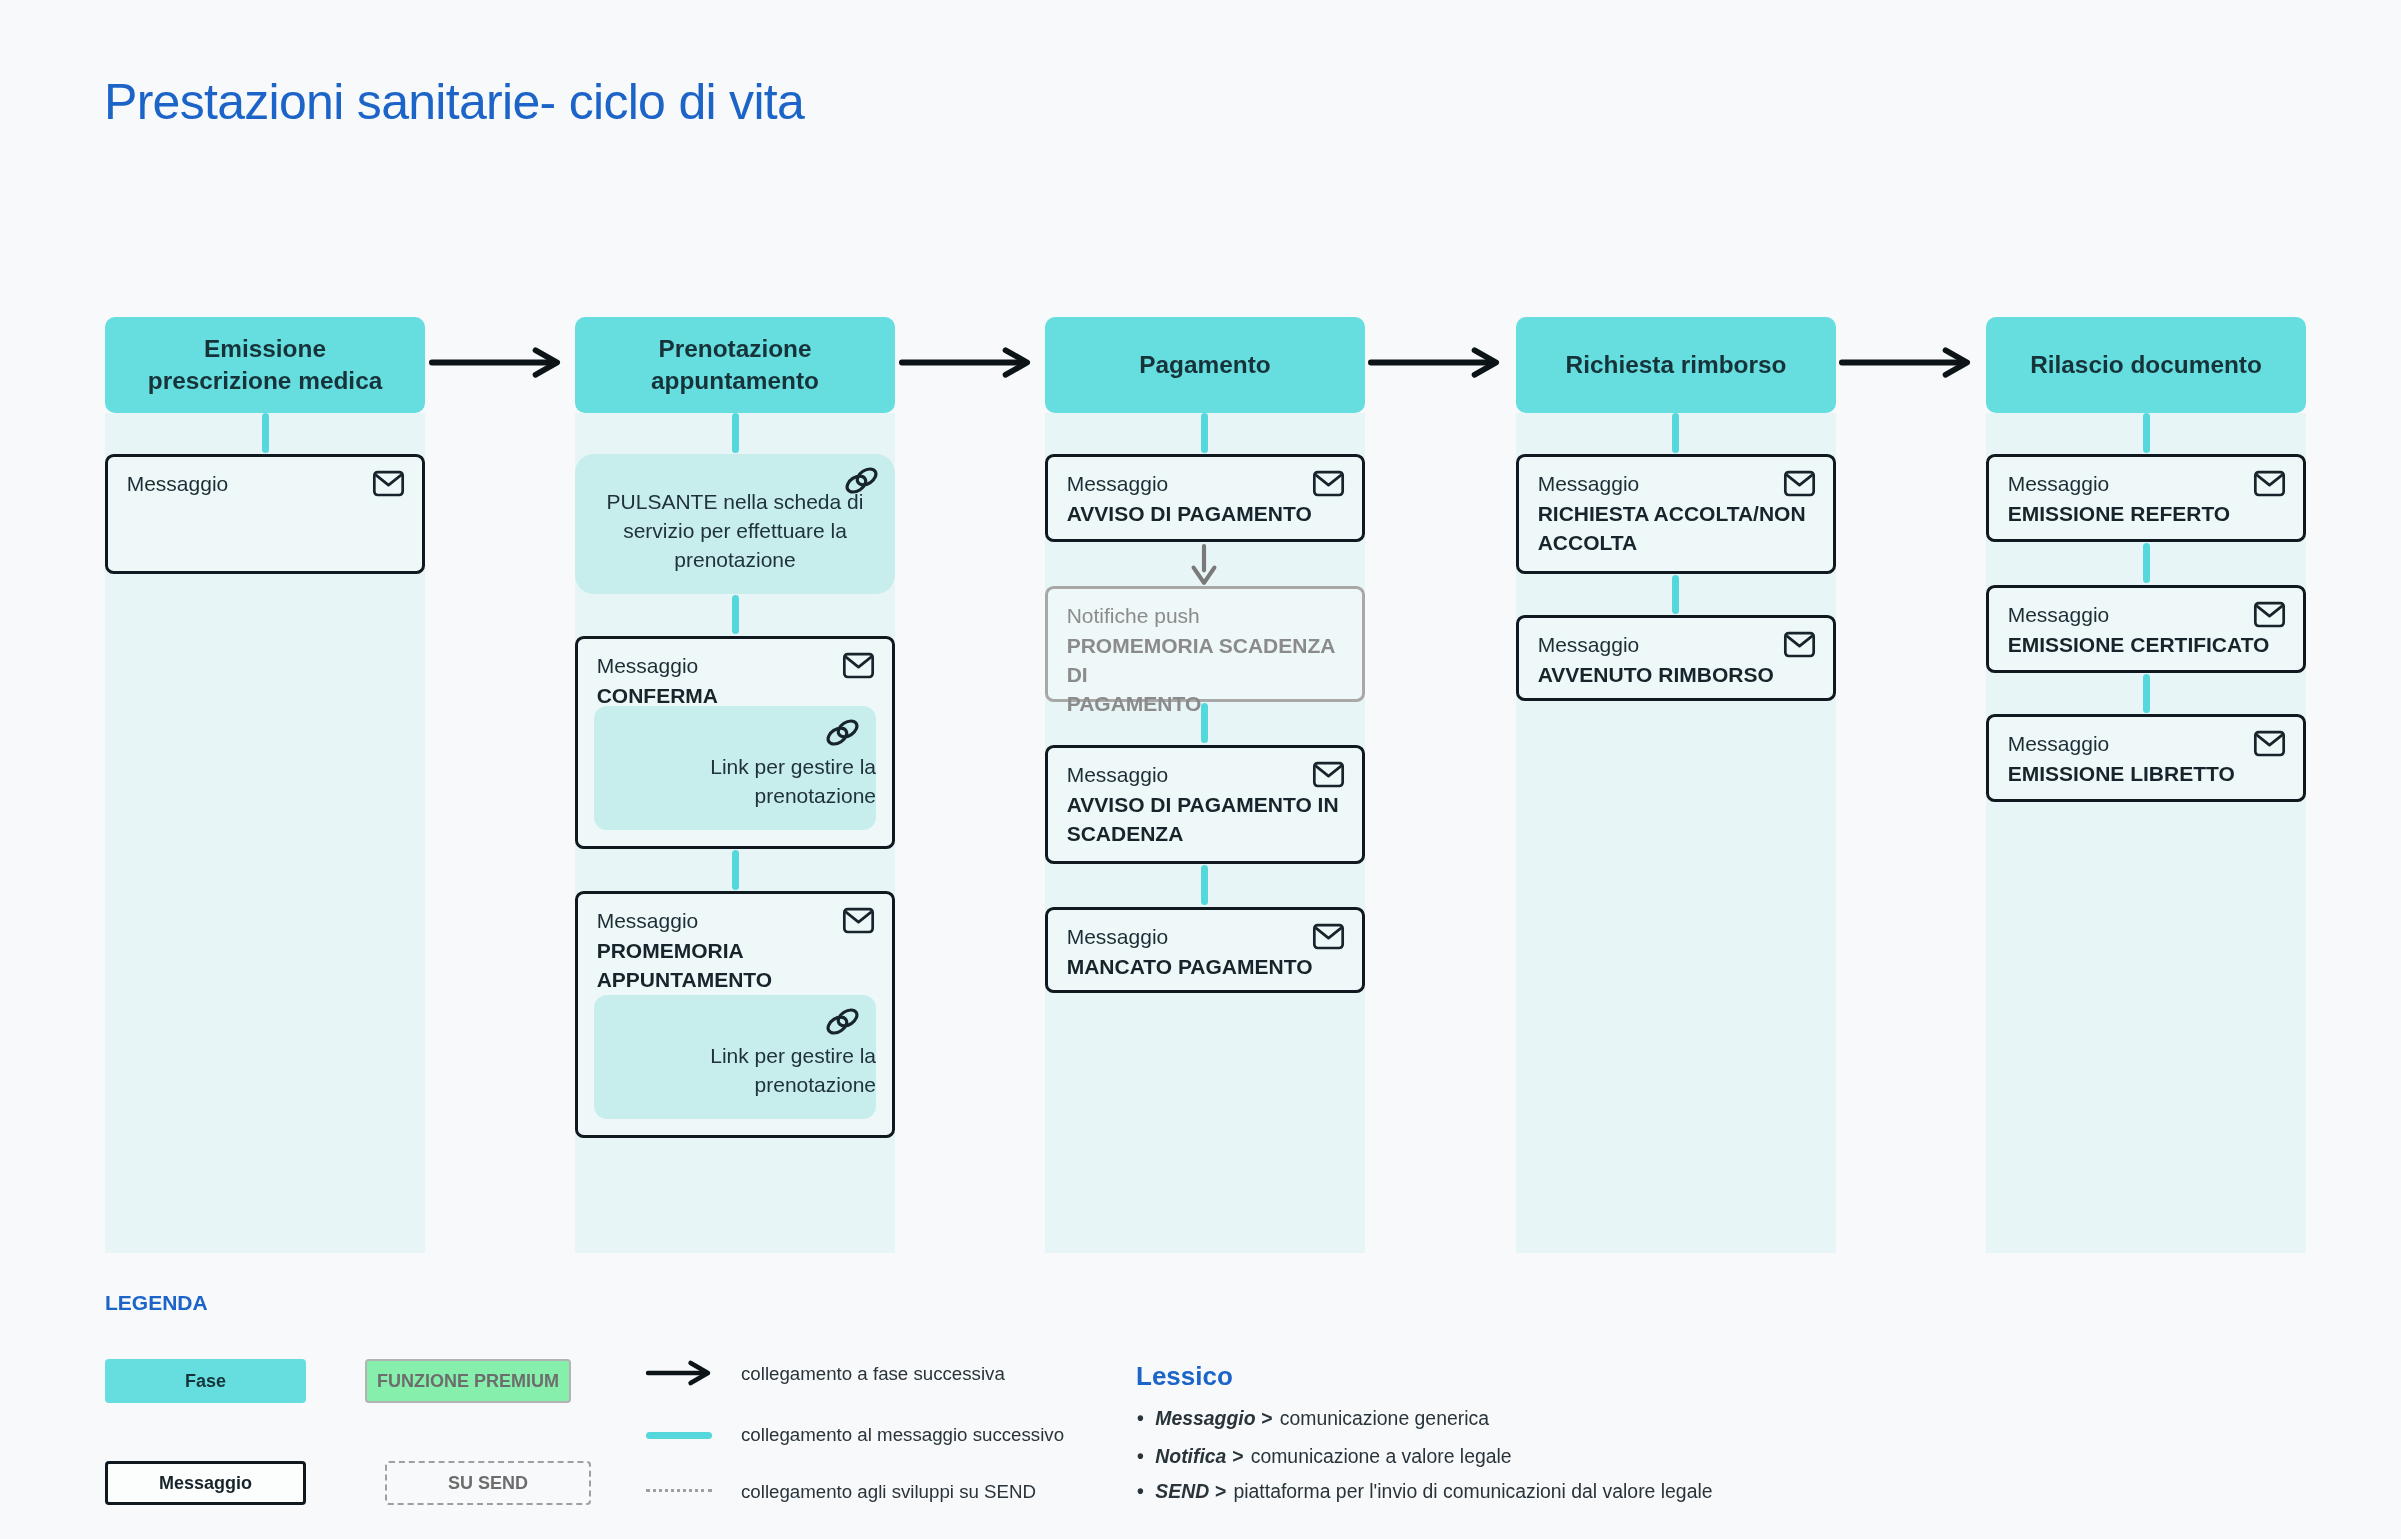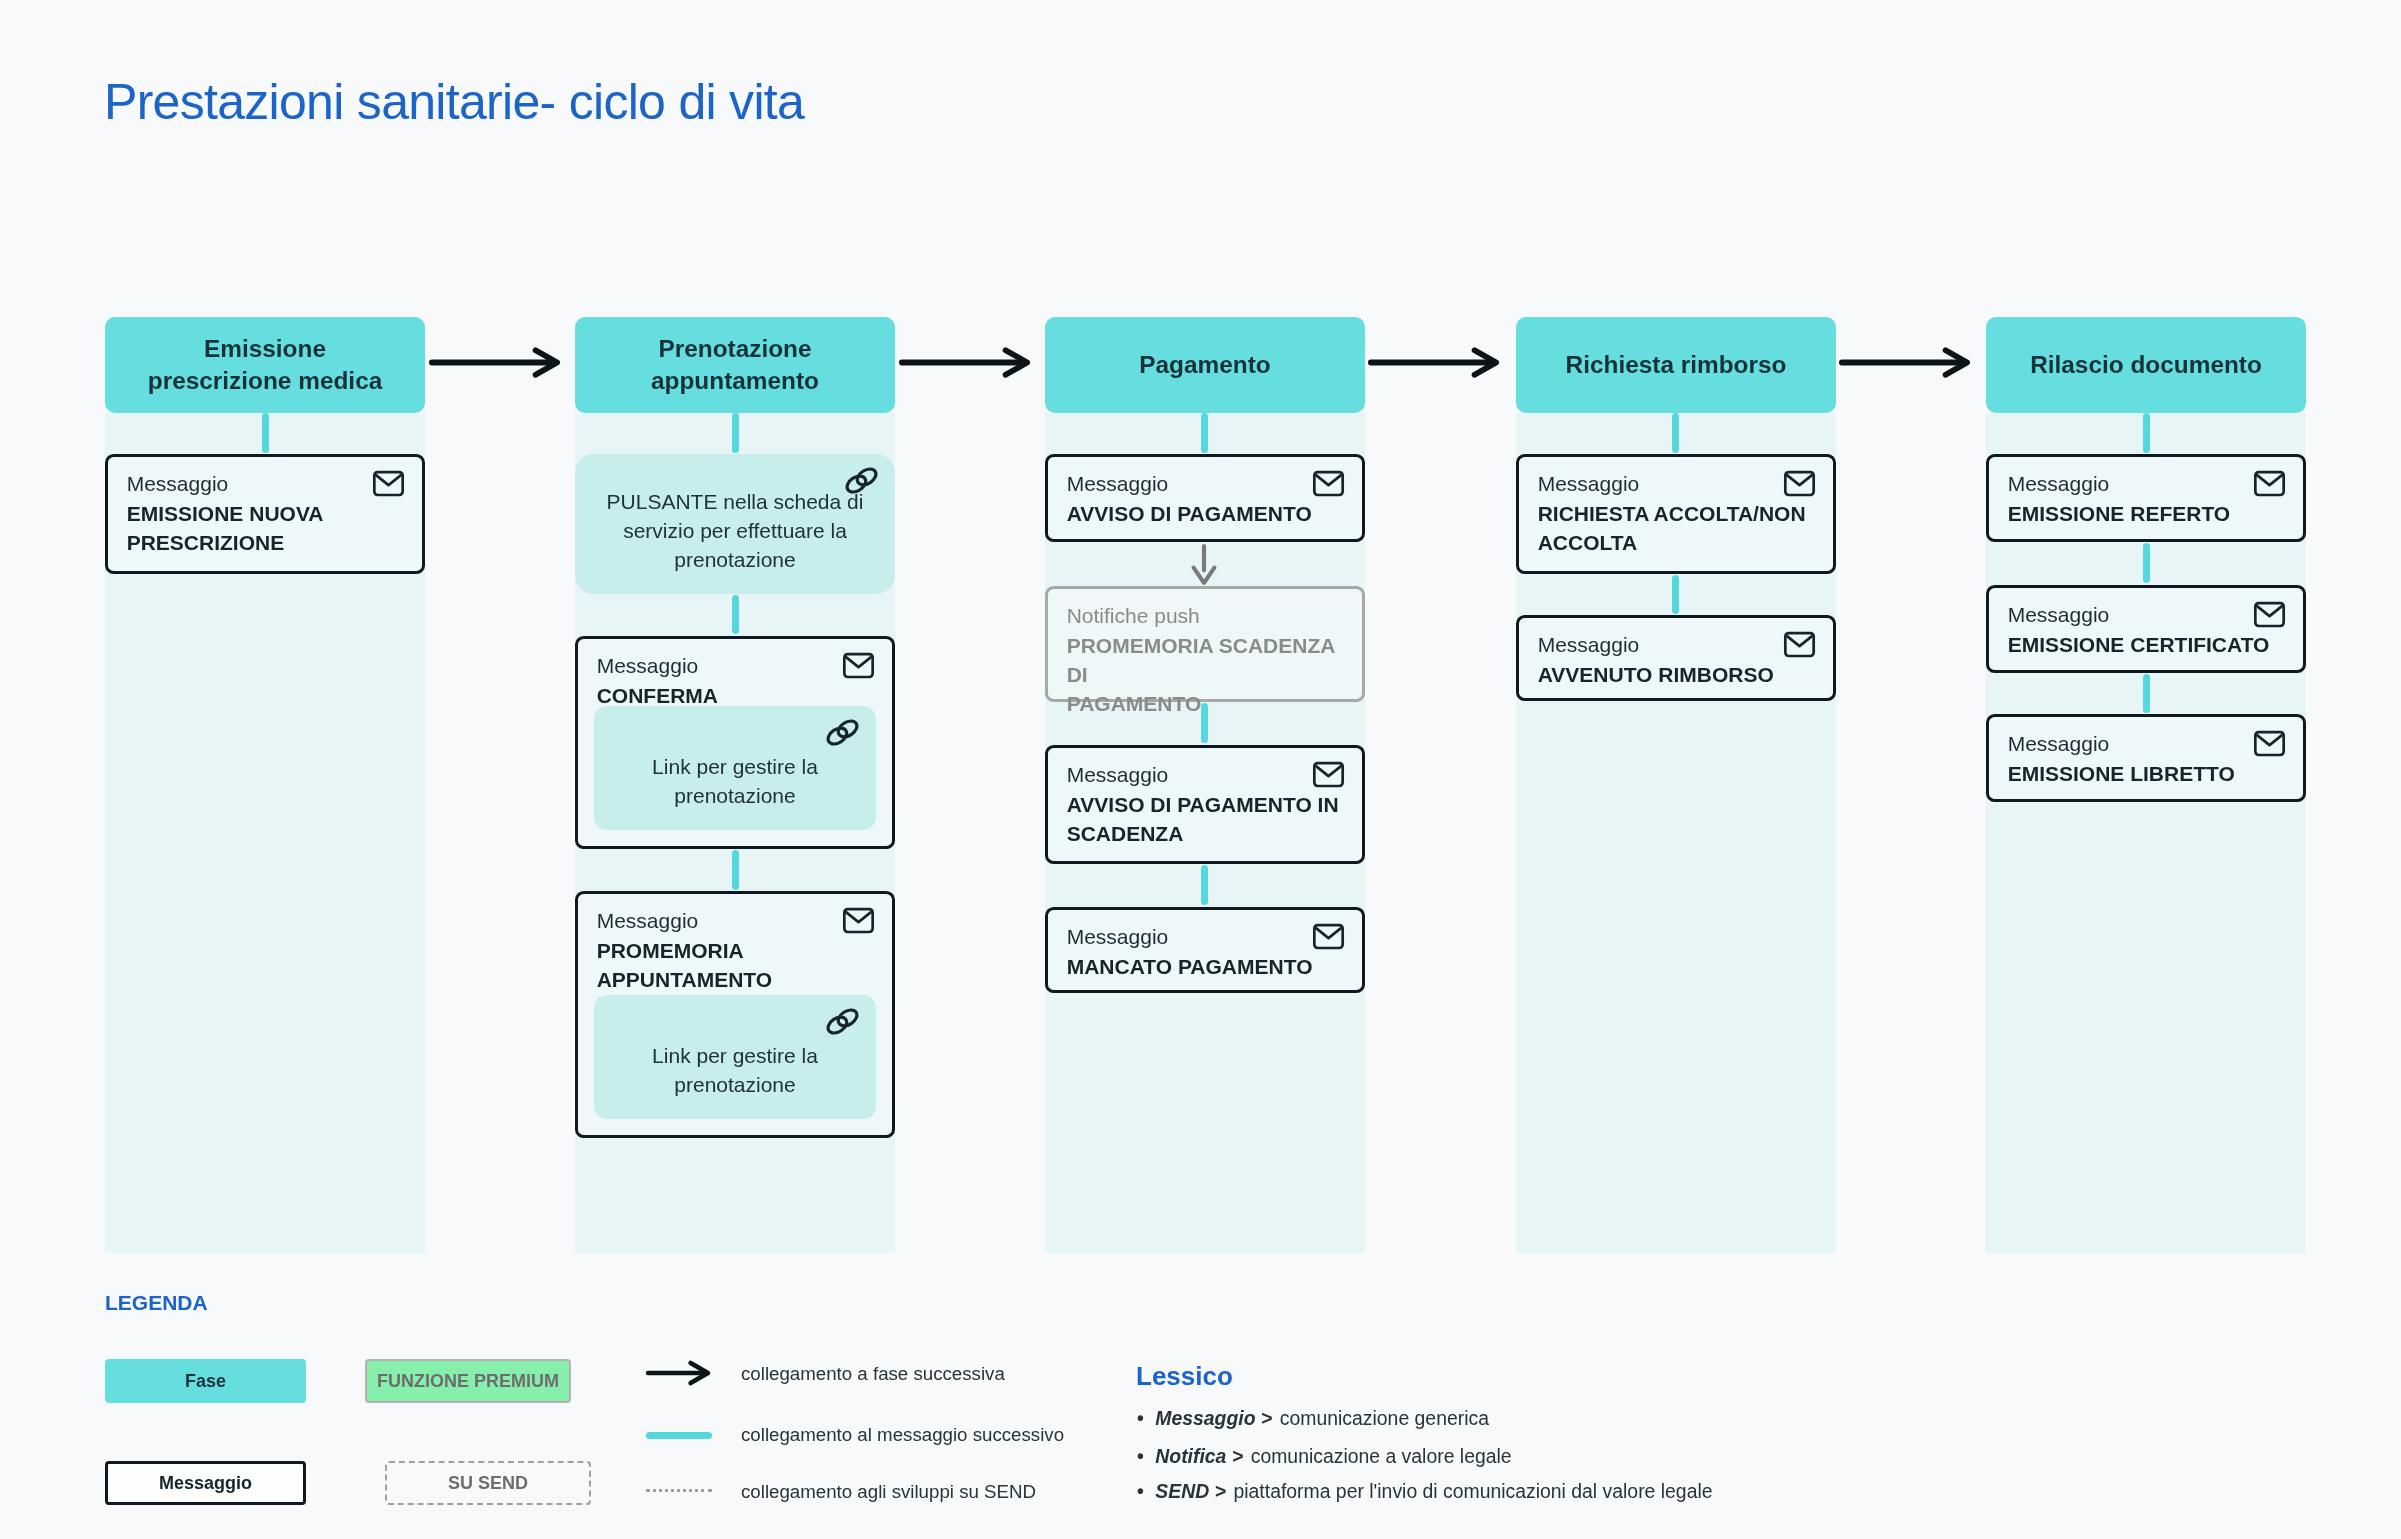--- a/index.html
+++ b/index.html
@@ -67,21 +67,21 @@
   .linkicon ellipse{fill:none;stroke:currentColor;stroke-width:2.1}
 
   
   .action{
     width:320px;background:var(--link-teal);border-radius:19px;
     text-align:center;
   }
   .action .action-text{margin-top:33px;font-size:21px;line-height:29px;white-space:pre-line;color:#21333a}
   .inner-link{
     position:absolute;left:16px;right:16px;bottom:16px;height:124px;
-    background:var(--link-teal);border-radius:13px;text-align:center;
+    background:var(--link-teal);border-radius:13px;text-align:right;
   }
   .inner-link .inner-text{margin-top:46px;font-size:21px;line-height:29px;white-space:pre-line;color:#21333a}
 
   
   .gray-arrow{width:32px;height:43px;color:#7a7a7a}
   .gray-arrow path{fill:none;stroke:currentColor;stroke-width:6;stroke-linecap:round;stroke-linejoin:round}
 
   
   .legend-heading{left:105px;top:1291px;font-size:21px;font-weight:700;color:var(--accent-blue)}
   .legend-box{
@@ -151,22 +151,20 @@
 <div class="abs vline" style="left:1201px;top:703px;height:40px"></div>
 <div class="abs vline" style="left:1201px;top:865px;height:40px"></div>
 <div class="abs vline" style="left:1672px;top:413px;height:40px"></div>
 <div class="abs vline" style="left:1672px;top:575px;height:39px"></div>
 <div class="abs vline" style="left:2143px;top:413px;height:40px"></div>
 <div class="abs vline" style="left:2143px;top:543px;height:40px"></div>
 <div class="abs vline" style="left:2143px;top:674px;height:39px"></div>
 
 <div class="abs msg" style="left:105px;top:454px;height:120px">
   <div class="msg-kind">Messaggio</div>
-  <div class="msg-title">EMISSIONE NUOVA
-PRESCRIZIONE</div>
   <svg class="icon mail" viewBox="0 0 24 20">
       <rect x="1.5" y="1.5" width="21" height="17" rx="2.5"></rect>
       <path d="M3 4 L12 11.2 L21 4"></path>
     </svg>
 </div>
 
 <div class="abs action" style="left:575px;top:454px;height:140px">
   <svg class="icon linkicon" viewBox="0 0 26 22">
       <ellipse cx="9.6" cy="13.4" rx="6.8" ry="4.5" transform="rotate(-33 9.6 13.4)"></ellipse>
       <ellipse cx="16.4" cy="8.6" rx="6.8" ry="4.5" transform="rotate(-33 16.4 8.6)"></ellipse>

